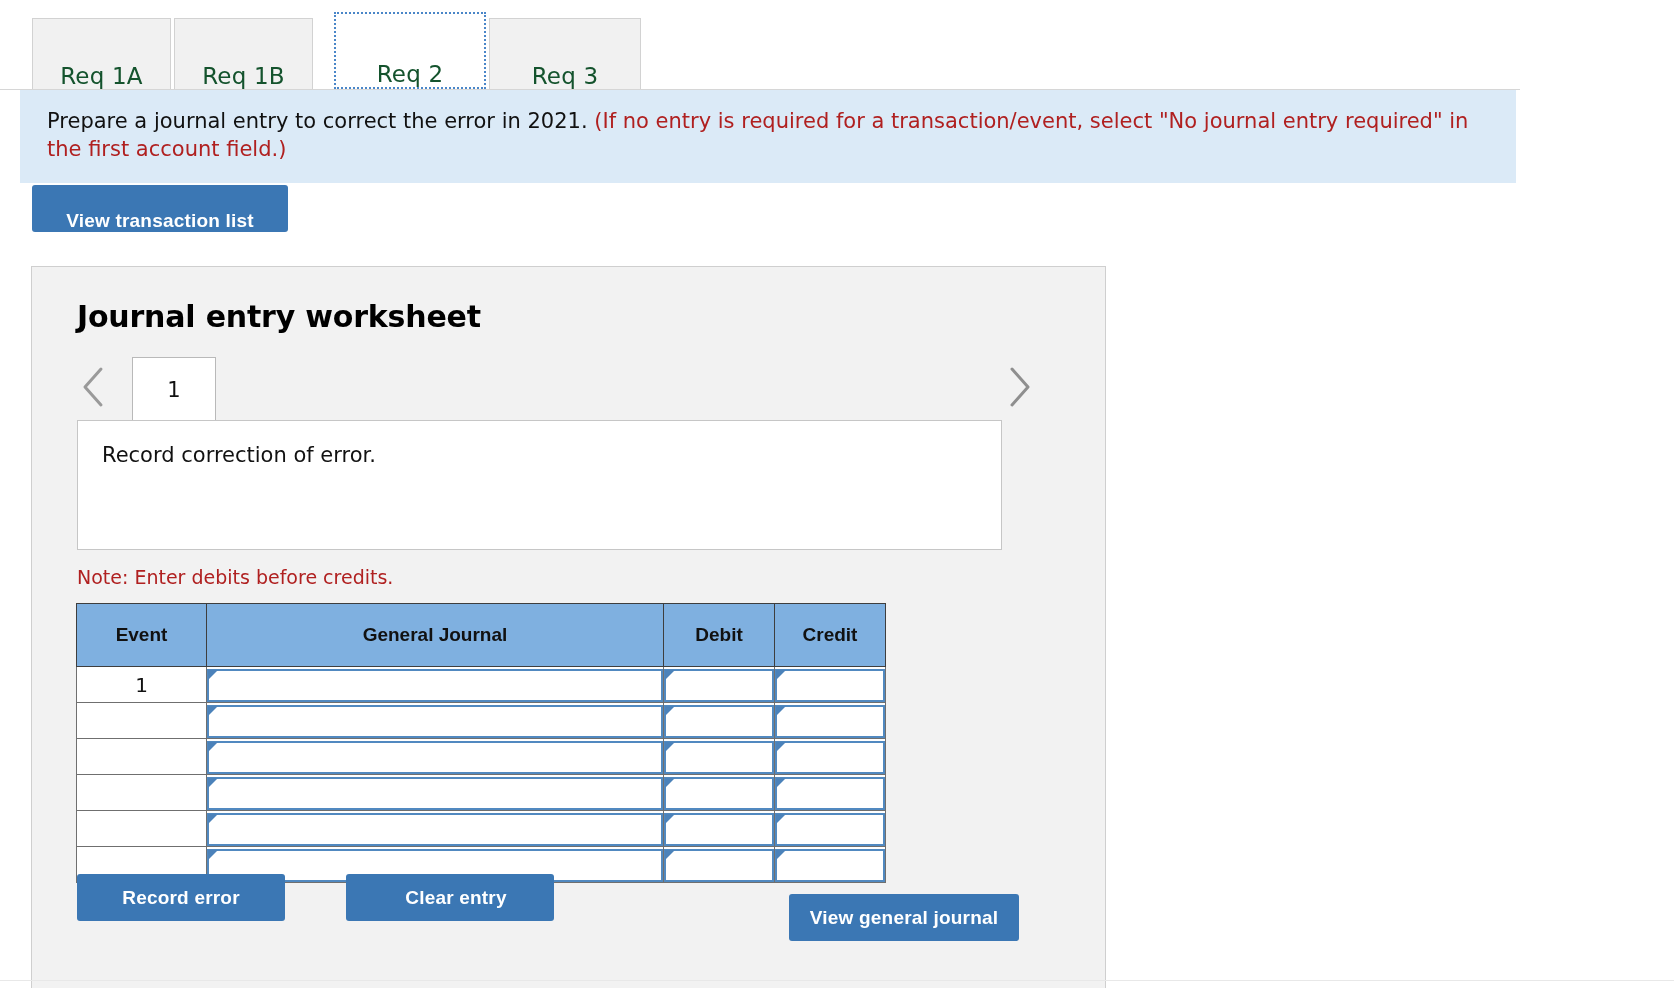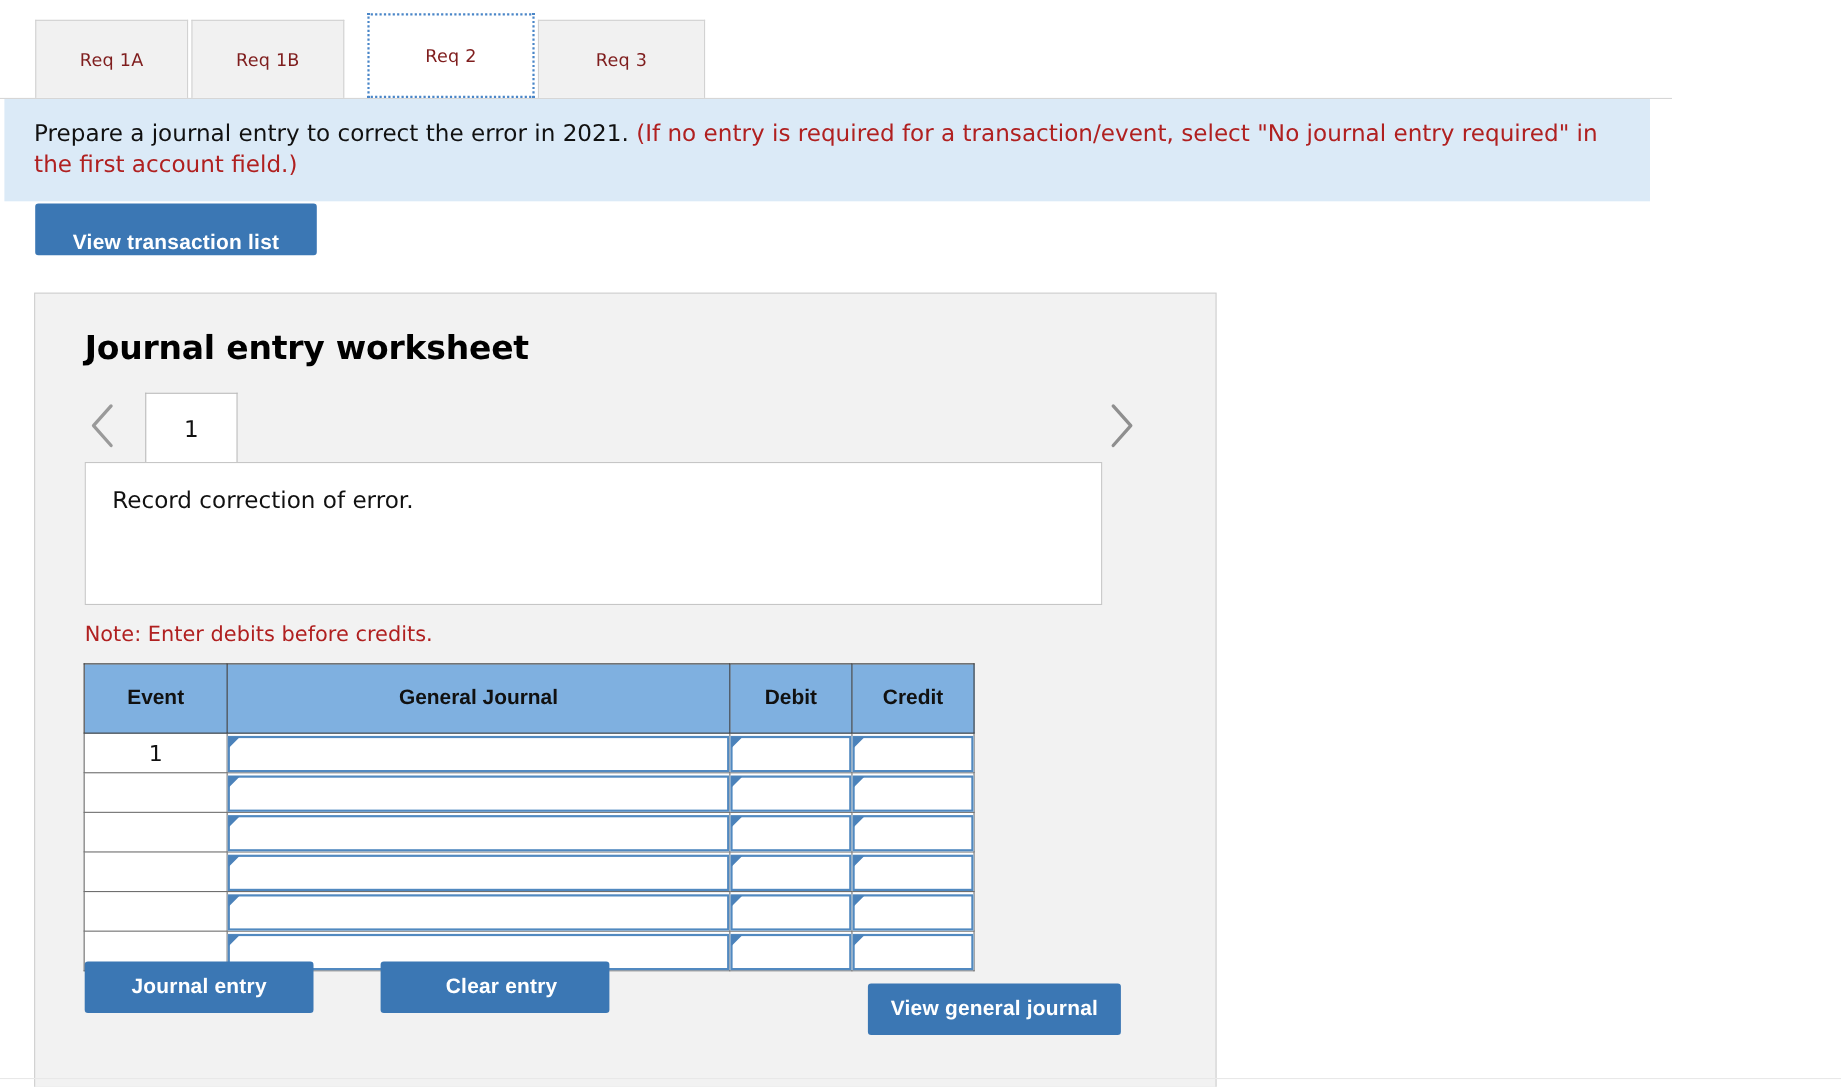--- a/index.html
+++ b/index.html
@@ -34,37 +34,37 @@
   }
   .tab {
     position: absolute;
     top: 18px;
     height: 71px;
     box-sizing: border-box;
     background: #f1f1f1;
     border: 1px solid #d2d2d2;
     border-bottom: none;
     display: flex;
-    align-items: center;
+    align-items: flex-end;
     justify-content: center;
-    font-size: 16px;
-    color: #7f1d1d;
+    font-size: 23px;
+    color: #14532d;
     letter-spacing: .2px;
     cursor: pointer;
   }
   .tab.active {
     background: #ffffff;
     border: 2px dotted #4a86c8;
     z-index: 3;
   }
 
   
   .banner {
     position: absolute;
-    left: 4px;
+    left: 20px;
     top: 90px;
     width: 1496px;
     box-sizing: border-box;
     background: #dbeaf7;
     padding: 17px 22px 19px 27px;
     font-size: 21px;
     line-height: 1.35;
     color: #111111;
   }
   .banner .hint { color: #b02020; }
@@ -422,21 +422,21 @@
           <div class="cellbox"></div>
         </td>
         <td>
           <div class="cellbox"></div>
         </td>
       </tr>
     </tbody>
   </table>
 
   <div class="btn btn-record">
-    <span>Journal entry</span>
+    <span>Record error</span>
   </div>
   <div class="btn btn-clear">
     <span>Clear entry</span>
   </div>
   <div class="btn btn-view-gj">
     <span>View general journal</span>
   </div>
 </div>
 
 <div class="page-rule"></div>

